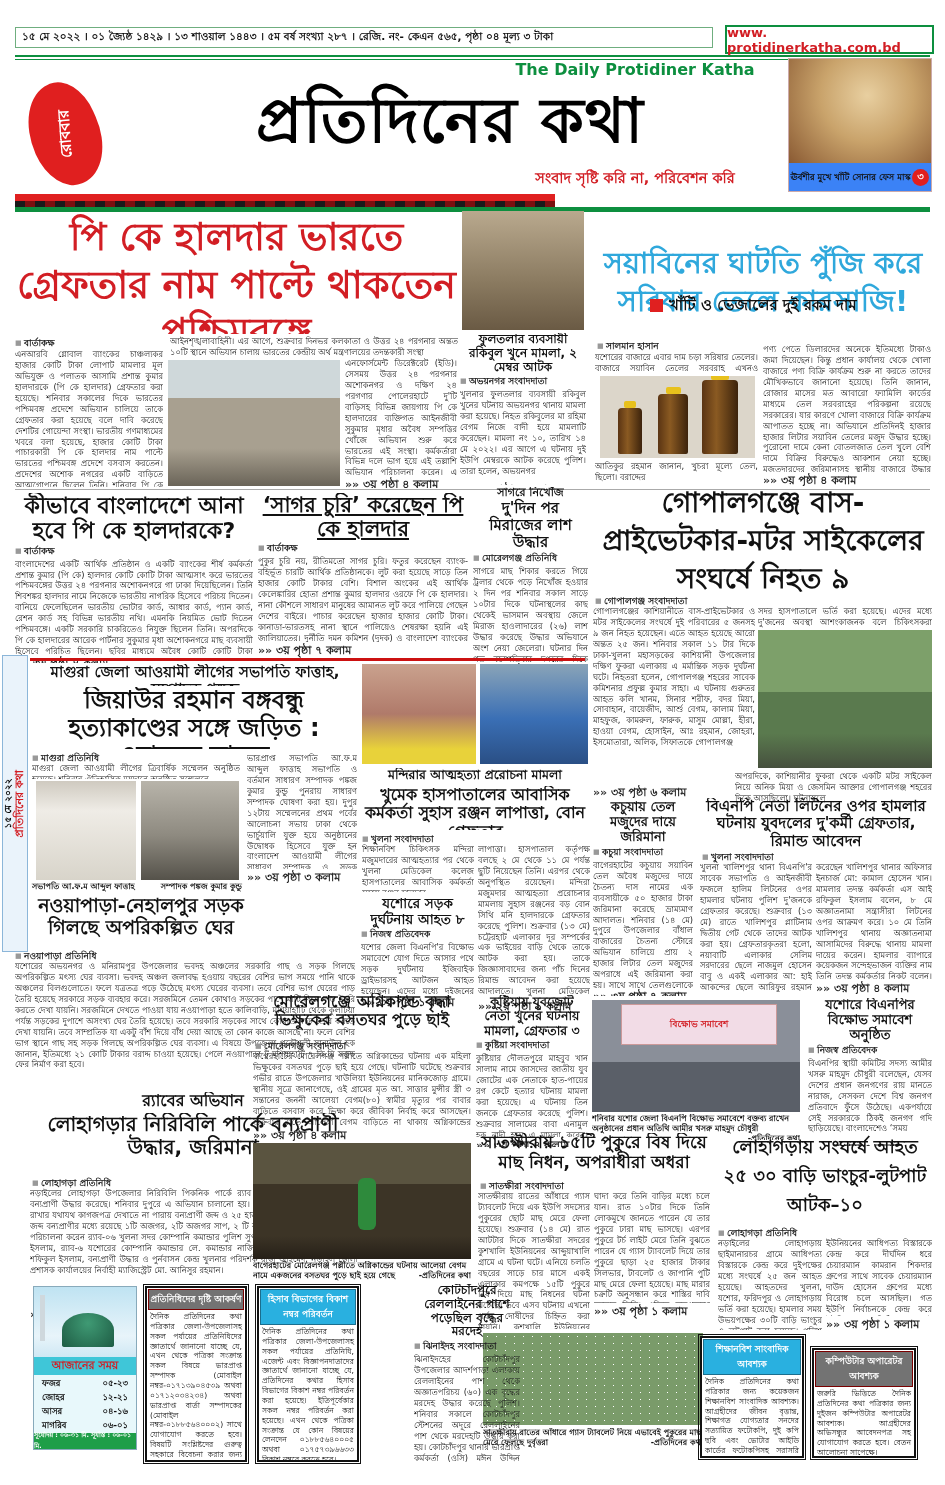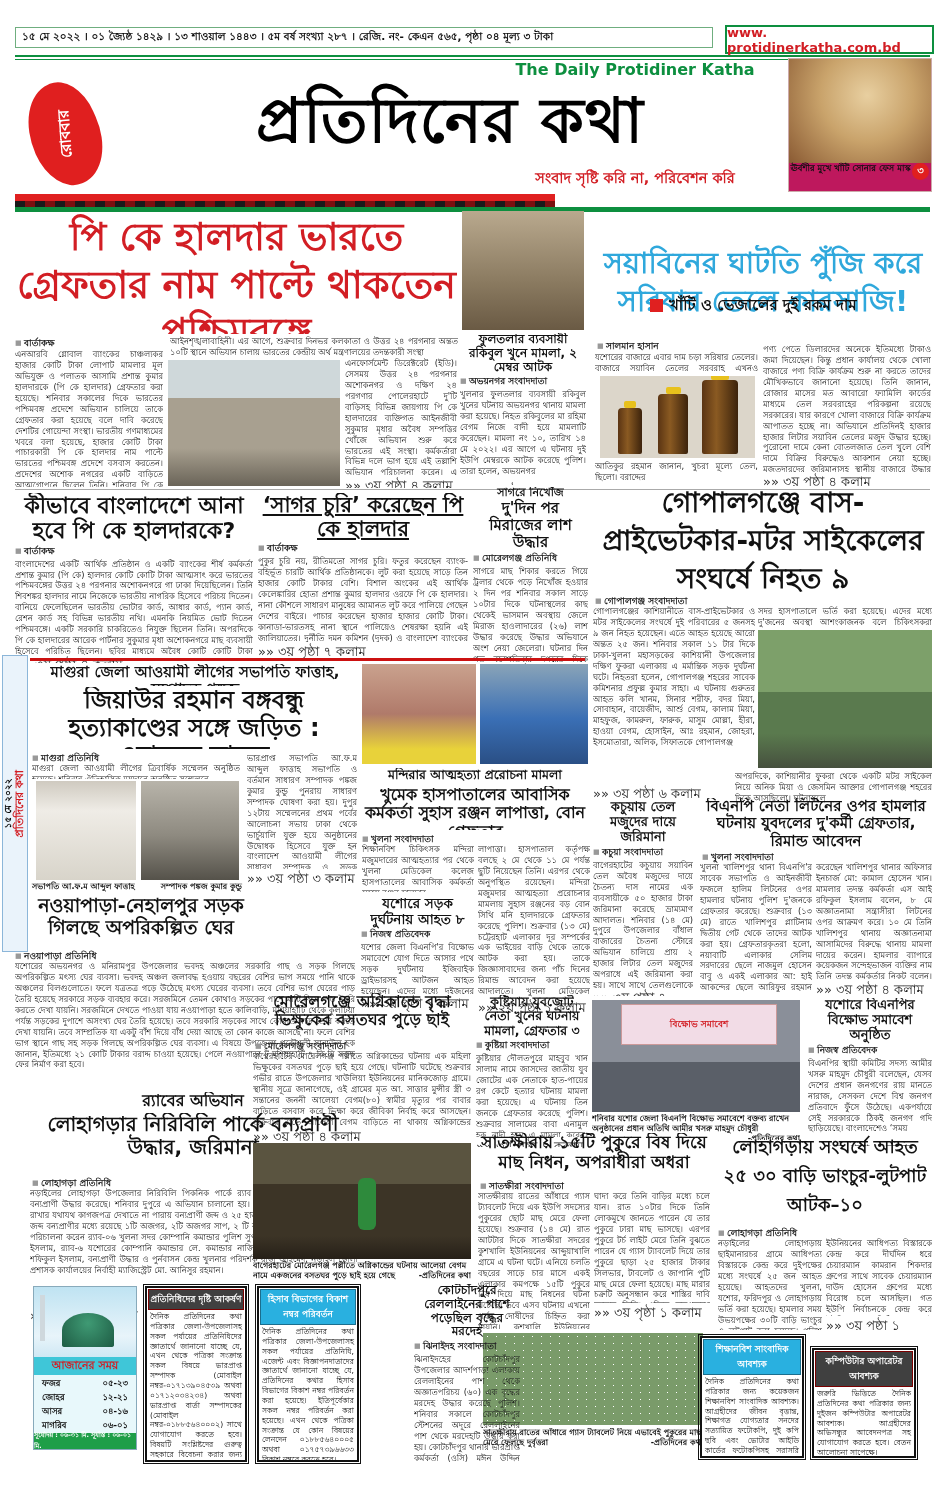--- a/index.html
+++ b/index.html
@@ -6,31 +6,31 @@
   #page{position:relative;width:945px;height:1485px;background:#ffffff;margin:0 auto;
         font-family:"DejaVu Sans","Liberation Sans",sans-serif;color:#111;overflow:hidden;}
   .abs{position:absolute;}
   .art{position:absolute;overflow:hidden;}
   .hl{font-weight:bold;text-align:center;line-height:1.15;}
   .red{color:#d21e24;}
   .blue{color:#2fa8dc;}
   .byline{font-size:9px;font-weight:bold;color:#222;}
   .byline::before{content:"■ ";color:#999;font-size:7px;vertical-align:1px;}
   .body{font-size:8.3px;line-height:1.32;text-align:justify;color:#1a1a1a;overflow:hidden;}
-  .jump{font-size:13px;font-weight:normal;color:#222;}
+  .jump{font-size:11px;font-weight:bold;color:#222;}
   .jump::before{content:"»» ";color:#333;}
   .cap{font-size:8.4px;font-weight:bold;line-height:1.25;color:#111;}
   .credit{float:right;font-weight:bold;}
   .photo{position:absolute;overflow:hidden;}
   .rule-green{background:#0d8f3f;}
   .rule-red{background:#cc1111;}
   .rule-gray{background:#aaa;}
   .noticebox{position:absolute;border:2px solid #111;outline:1px solid #111;outline-offset:1px;background:#fff;padding:2px 3px;box-sizing:border-box;overflow:hidden;}
   .noticehead{display:block;text-align:center;font-weight:bold;font-size:9px;color:#fff;padding:2px 1px;margin:-1px -2px 2px;}
-  .nh-red{background:#404040;border:1px solid #7a0000;}
+  .nh-red{background:#737373;border:1px solid #7a0000;}
   .nh-blue{background:#29b0e0;border:1px solid #1b6e8e;}
   .nbody{font-size:7.6px;line-height:1.3;text-align:justify;display:block;}
   .bullet-row{display:flex;align-items:center;gap:6px;margin:3px 0;padding-left:28px;}
   .bullet-sq{width:13px;height:13px;background:#e02020;flex:0 0 auto;}
   .bullet-tx{font-weight:bold;font-size:15px;color:#111;}
   .bottle{position:absolute;bottom:4px;background:linear-gradient(90deg,#5a3413,#8a5a22 40%,#3c230c);border-radius:4px 4px 2px 2px;}
   .bottle::before{content:"";position:absolute;top:-7px;left:25%;width:50%;height:7px;background:#e8c11c;border-radius:2px;}
   .dome{position:absolute;background:radial-gradient(circle at 50% 30%,#3f9a74,#1e5c44);border-radius:50% 50% 6% 6%;}
   .vstrip{position:absolute;border:1px solid #8cb6d9;background:#eaf3fb;display:flex;align-items:center;justify-content:center;}
   .vtext{writing-mode:vertical-rl;transform:rotate(180deg);text-align:center;line-height:1.1;}
@@ -57,21 +57,21 @@
   </div>
   <div class="abs" style="left:500px;top:60px;width:270px;text-align:center;">
     <span style="color:#0d8f3f;font-weight:bold;font-size:16px;">The Daily Protidiner Katha</span>
   </div>
   <div class="abs" style="left:500px;top:167px;width:270px;text-align:center;">
     <span class="red" style="font-weight:bold;font-size:14.5px;">সংবাদ সৃষ্টি করি না, পরিবেশন করি</span>
   </div>
 
   <div class="abs" style="left:788px;top:58px;width:142px;height:132px;border:1px solid #caa;">
     <div class="abs" style="left:0;top:0;width:142px;height:104px;background:radial-gradient(circle at 55% 35%,#e8cfa0,#c9a36b 45%,#8a5a33);"></div>
-    <div class="abs" style="left:0;top:104px;width:142px;height:28px;background:#be185d;display:flex;">
+    <div class="abs" style="left:0;top:104px;width:142px;height:28px;background:#3b82f6;display:flex;align-items:center;">
       <span class="cap" style="font-size:8.5px;flex:1;text-align:center;">ঊর্বশীর মুখে খাঁটি সোনার ফেস মাস্ক</span>
       <span style="width:17px;height:17px;background:#e01f1f;color:#fff;border-radius:50%;font-size:10px;font-weight:bold;display:flex;align-items:center;justify-content:center;margin-right:2px;">৩</span>
     </div>
   </div>
 
   <div class="abs" style="left:15px;top:194px;width:540px;height:7px;background:#e02020;"></div>
   <div class="abs" style="left:15px;top:201px;width:540px;height:6px;background:repeating-linear-gradient(90deg,#1a1a1a 0 10px,#7a1010 10px 20px);"></div>
   <div class="abs rule-green" style="left:15px;top:207px;width:915px;height:5px;"></div>
 
   <div class="art" style="left:15px;top:214px;width:443px;height:120px;">

